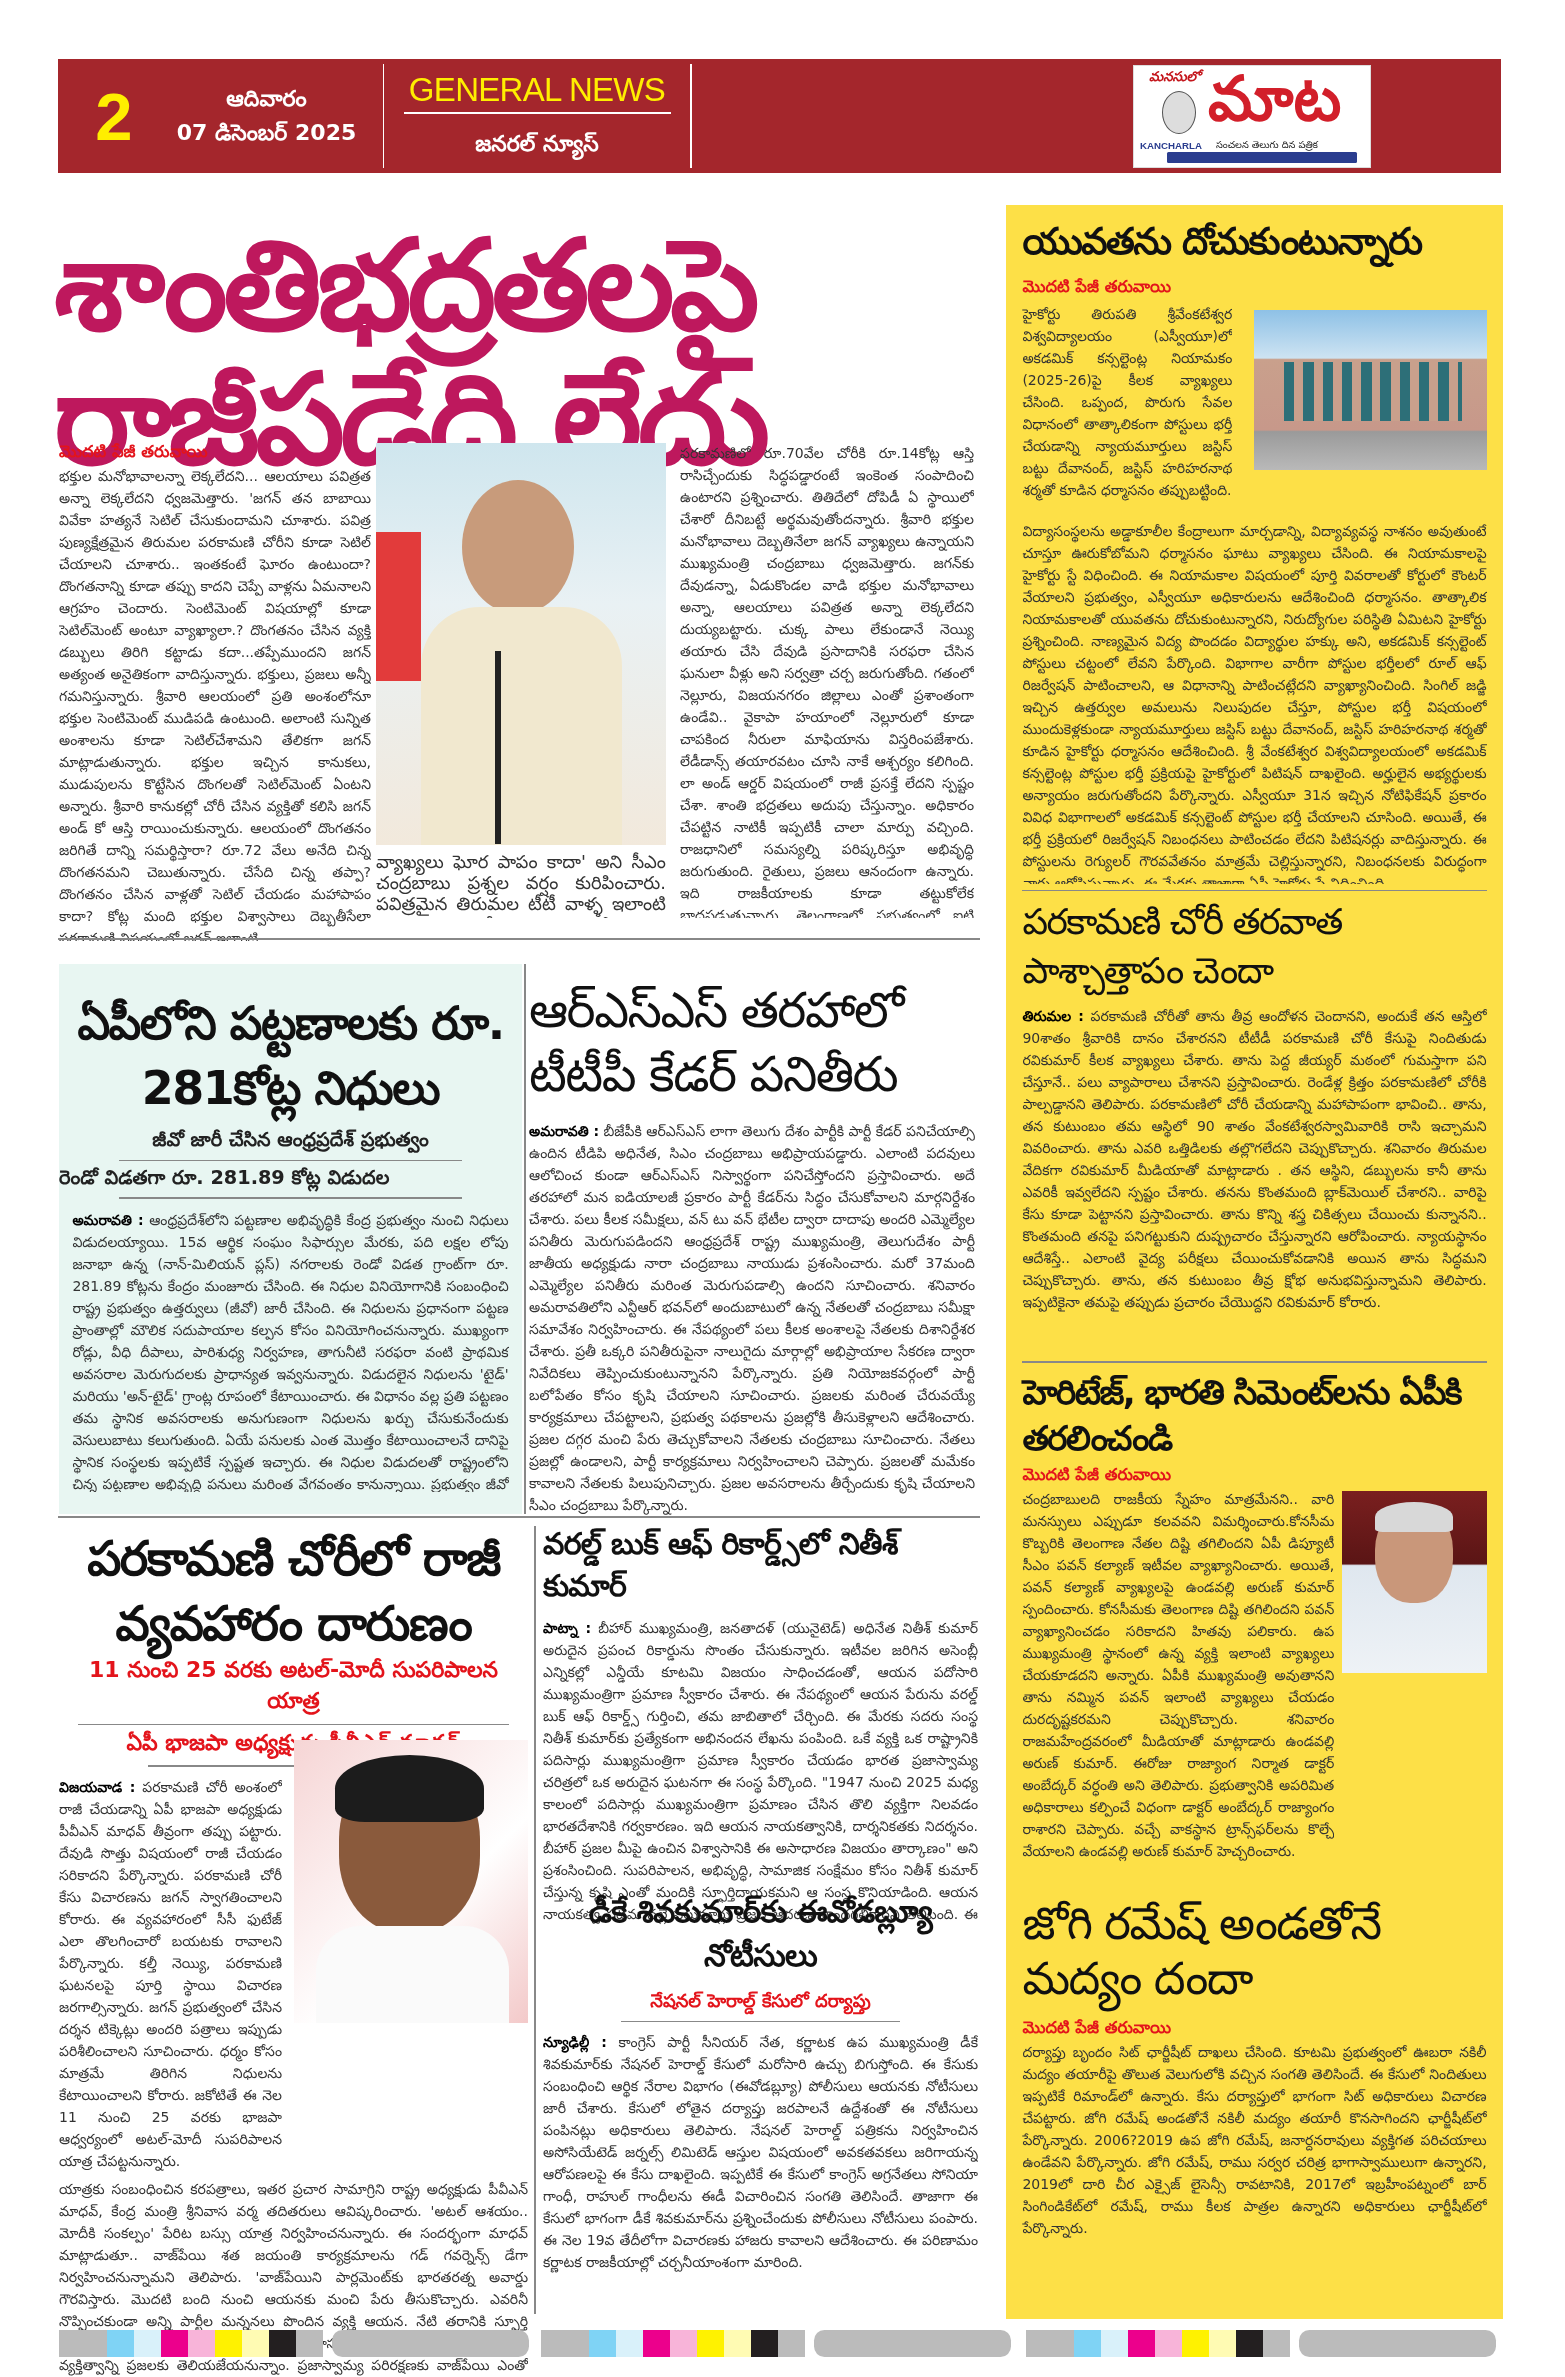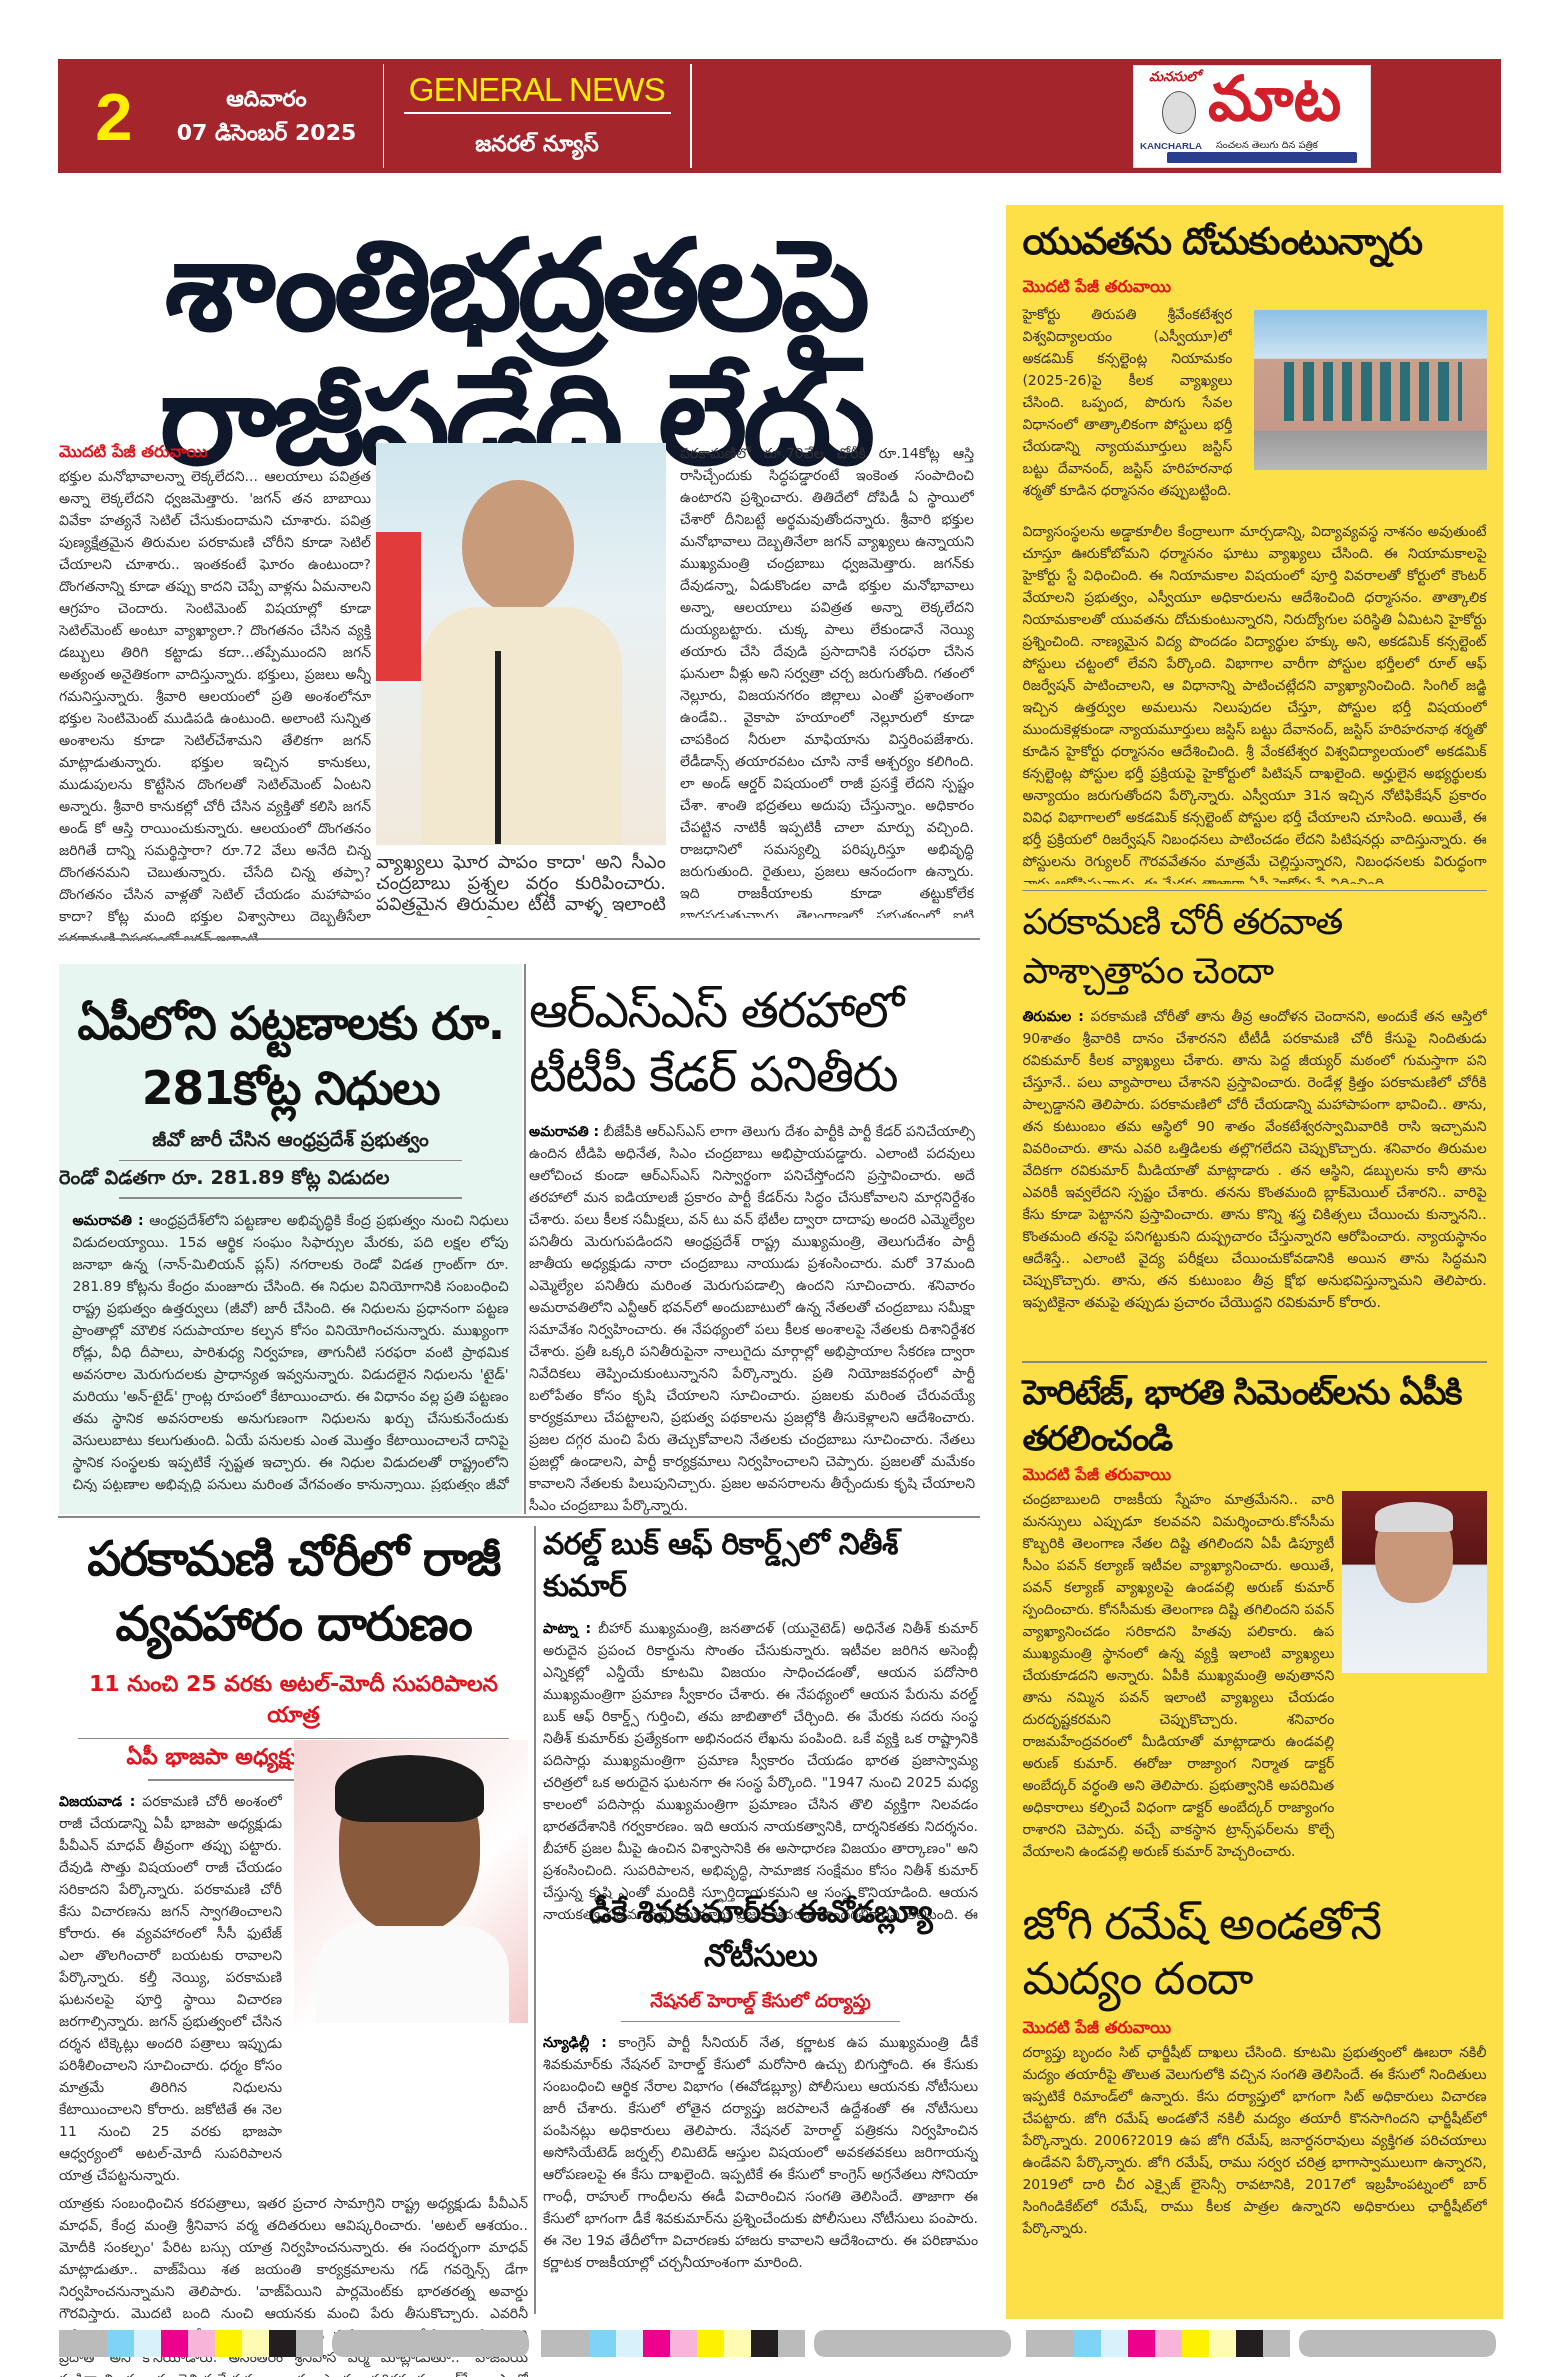--- a/index.html
+++ b/index.html
@@ -14,21 +14,21 @@
 .section .te{color:#fff;font:bold 22px "DejaVu Sans",sans-serif;margin-top:17px}
 .logo{position:absolute;left:1133px;top:65px;width:238px;height:103px;background:#fff;border:0.7px solid #ddd}
 .logo .small{position:absolute;left:15px;top:3px;color:#c4161c;font:bold 13.4px "DejaVu Sans",sans-serif;font-style:italic}
 .logo .face{position:absolute;left:28px;top:25px;width:34px;height:43px;border-radius:50%;background:#ddd;border:1.5px solid #555}
 .logo .big{position:absolute;left:74px;top:-4.5px;color:#d21f2a;font:bold 62px "DejaVu Sans",sans-serif}
 .logo .brand{position:absolute;left:6px;top:74px;color:#2a3d8f;font:bold 9.7px "Liberation Sans",sans-serif}
 .logo .tag{position:absolute;left:82px;top:73px;color:#222;font:9.7px "DejaVu Sans",sans-serif}
 .logo .bar{position:absolute;left:33px;bottom:4.5px;width:190px;height:10.4px;background:#2a3d8f;border-radius:1.5px}
 .col-sep{position:absolute;width:1.5px;background:#888}
 .hsep{position:absolute;height:1.5px;background:#888}
-.headline-main{position:absolute;left:54px;top:219px;width:922px;text-align:center;color:#0f172a;font:bold 126px "DejaVu Sans",sans-serif;line-height:134px;letter-spacing:-4.5px}
+.headline-main{position:absolute;left:54px;top:219px;width:922px;color:#be185d;font:bold 126px "DejaVu Sans",sans-serif;line-height:134px;letter-spacing:-4.5px}
 .kicker{color:#e3141b;font:bold 16.4px "DejaVu Sans",sans-serif}
 .body{font:14px "DejaVu Sans",sans-serif;line-height:22px;text-align:justify;color:#333}
 .body b{color:#000}
 .photo{position:absolute;overflow:hidden}
 .pink{position:absolute;left:1006px;top:205px;width:497px;height:2114px;background:#fde047}
 .mint{position:absolute;left:59px;top:964px;width:463px;height:550px;background:#e8f6f2}
 .h2{font:bold 45px "DejaVu Sans",sans-serif;line-height:54px;color:#111;letter-spacing:-1.5px}
 .sub-red{color:#e3141b;font:bold 22px "DejaVu Sans",sans-serif;text-align:center}
 .rule{height:1.5px;background:#888;margin:4.5px auto}
 .colorbar{position:absolute;top:2330px;height:27px;display:flex}
@@ -98,21 +98,21 @@
     <div class="h2" style="font-size:49px;line-height:64px;margin-top:15px;font-weight:normal">ఆర్‌ఎస్‌ఎస్ తరహాలో టీటీపీ కేడర్ పనితీరు</div>
     <div class="body" style="margin-top:13.4px;height:402px;overflow:hidden">
       <b>అమరావతి :</b>
       <span>బీజేపీకి ఆర్‌ఎస్‌ఎస్ లాగా తెలుగు దేశం పార్టీకి పార్టీ కేడర్ పనిచేయాల్సి ఉందిన టీడిపి అధినేత, సిఎం చంద్రబాబు అభిప్రాయపడ్డారు. ఎలాంటి పదవులు ఆలోచించ కుండా ఆర్‌ఎస్‌ఎస్ నిస్వార్థంగా పనిచేస్తోందని ప్రస్తావించారు. అదే తరహాలో మన ఐడియాలజీ ప్రకారం పార్టీ కేడర్‌ను సిద్ధం చేసుకోవాలని మార్గనిర్దేశం చేశారు. పలు కీలక సమీక్షలు, వన్ టు వన్ భేటీల ద్వారా దాదాపు అందరి ఎమ్మెల్యేల పనితీరు మెరుగుపడిందని ఆంధ్రప్రదేశ్ రాష్ట్ర ముఖ్యమంత్రి, తెలుగుదేశం పార్టీ జాతీయ అధ్యక్షుడు నారా చంద్రబాబు నాయుడు ప్రశంసించారు. మరో 37మంది ఎమ్మెల్యేల పనితీరు మరింత మెరుగుపడాల్సి ఉందని సూచించారు. శనివారం అమరావతిలోని ఎన్టీఆర్ భవన్‌లో అందుబాటులో ఉన్న నేతలతో చంద్రబాబు సమీక్షా సమావేశం నిర్వహించారు. ఈ నేపథ్యంలో పలు కీలక అంశాలపై నేతలకు దిశానిర్దేశర చేశారు. ప్రతీ ఒక్కరి పనితీరుపైనా నాలుగైదు మార్గాల్లో అభిప్రాయాల సేకరణ ద్వారా నివేదికలు తెప్పించుకుంటున్నానని పేర్కొన్నారు. ప్రతి నియోజకవర్గంలో పార్టీ బలోపేతం కోసం కృషి చేయాలని సూచించారు. ప్రజలకు మరింత చేరువయ్యే కార్యక్రమాలు చేపట్టాలని, ప్రభుత్వ పథకాలను ప్రజల్లోకి తీసుకెళ్లాలని ఆదేశించారు. ప్రజల దగ్గర మంచి పేరు తెచ్చుకోవాలని నేతలకు చంద్రబాబు సూచించారు. నేతలు ప్రజల్లో ఉండాలని, పార్టీ కార్యక్రమాలు నిర్వహించాలని చెప్పారు. ప్రజలతో మమేకం కావాలని నేతలకు పిలుపునిచ్చారు. ప్రజల అవసరాలను తీర్చేందుకు కృషి చేయాలని సీఎం చంద్రబాబు పేర్కొన్నారు.</span>
     </div>
   </div>
   <div class="hsep" style="left:58px;top:1516px;width:922px"></div>
 
   <div style="position:absolute;left:59px;top:1526px;width:469px">
     <div class="h2" style="text-align:center;font-size:48px;line-height:65px">పరకామణి చోరీలో రాజీ వ్యవహారం దారుణం</div>
-    <div class="sub-red" style="margin-top:15px">11 నుంచి 25 వరకు అటల్-మోదీ సుపరిపాలన యాత్ర</div>
+    <div class="sub-red" style="margin-top:1px">11 నుంచి 25 వరకు అటల్-మోదీ సుపరిపాలన యాత్ర</div>
     <div class="rule" style="width:92%"></div>
     <div class="sub-red">ఏపీ భాజపా అధ్యక్షుడు పీవీఎన్ మాధవ్</div>
     <div class="rule" style="width:62%"></div>
     <div class="body" style="width:223px;height:402px;overflow:hidden;margin-top:9px">
       <b>విజయవాడ :</b>
       <span>పరకామణి చోరీ అంశంలో రాజీ చేయడాన్ని ఏపీ భాజపా అధ్యక్షుడు పీవీఎన్ మాధవ్ తీవ్రంగా తప్పు పట్టారు. దేవుడి సొత్తు విషయంలో రాజీ చేయడం సరికాదని పేర్కొన్నారు. పరకామణి చోరీ కేసు విచారణను జగన్ స్వాగతించాలని కోరారు. ఈ వ్యవహారంలో సీసీ ఫుటేజ్ ఎలా తొలగించారో బయటకు రావాలని పేర్కొన్నారు. కల్తీ నెయ్యి, పరకామణి ఘటనలపై పూర్తి స్థాయి విచారణ జరగాల్సిన్నారు. జగన్ ప్రభుత్వంలో చేసిన దర్శన టిక్కెట్లు అందరి పత్రాలు ఇప్పుడు పరిశీలించాలని సూచించారు. ధర్మం కోసం మాత్రమే తిరిగిన నిధులను కేటాయించాలని కోరారు. జకోటితే ఈ నెల 11 నుంచి 25 వరకు భాజపా ఆధ్వర్యంలో అటల్-మోదీ సుపరిపాలన యాత్ర చేపట్టనున్నారు.</span>
     </div>
     <div class="body" style="height:312px;overflow:hidden">యాత్రకు సంబంధించిన కరపత్రాలు, ఇతర ప్రచార సామాగ్రిని రాష్ట్ర అధ్యక్షుడు పీవీఎన్ మాధవ్, కేంద్ర మంత్రి శ్రీనివాస వర్మ తదితరులు ఆవిష్కరించారు. 'అటల్ ఆశయం.. మోదీకి సంకల్పం' పేరిట బస్సు యాత్ర నిర్వహించనున్నారు. ఈ సందర్భంగా మాధవ్ మాట్లాడుతూ.. వాజ్‌పేయి శత జయంతి కార్యక్రమాలను గడ్ గవర్నెన్స్ డేగా నిర్వహించనున్నామని తెలిపారు. 'వాజ్‌పేయిని పార్లమెంట్‌కు భారతరత్న అవార్డు గౌరవిస్తారు. మొదటి బంది నుంచి ఆయనకు మంచి పేరు తీసుకొచ్చారు. ఎవరినీ నొప్పించకుండా అన్ని పార్టీల మన్ననలు పొందిన వ్యక్తి ఆయన. నేటి తరానికి స్ఫూర్తి ప్రదాత' అని కొనియాడారు. అనంతరం శ్రీనివాస వర్మ మాట్లాడుతూ.. 'వాజ్‌పేయి వ్యక్తిత్వాన్ని ప్రజలకు తెలియజేయనున్నాం. ప్రజాస్వామ్య పరిరక్షణకు వాజ్‌పేయి ఎంతో కృషి చేశారు. ఒక్క ఓటుతో ప్రభుత్వం పోయినా నైతిక విలువలు పాటించారు. అన్ని జిల్లాల్లో వాజ్‌పేయి కాంస్య విగ్రహాలు ఆవిష్కరిస్తాం' అని తెలిపారు.</div>
   </div>
   <div class="photo" style="left:294px;top:1740px;width:234px;height:283px;background:linear-gradient(135deg,#f6d5d5,#fff 60%,#f3c9c9)">

